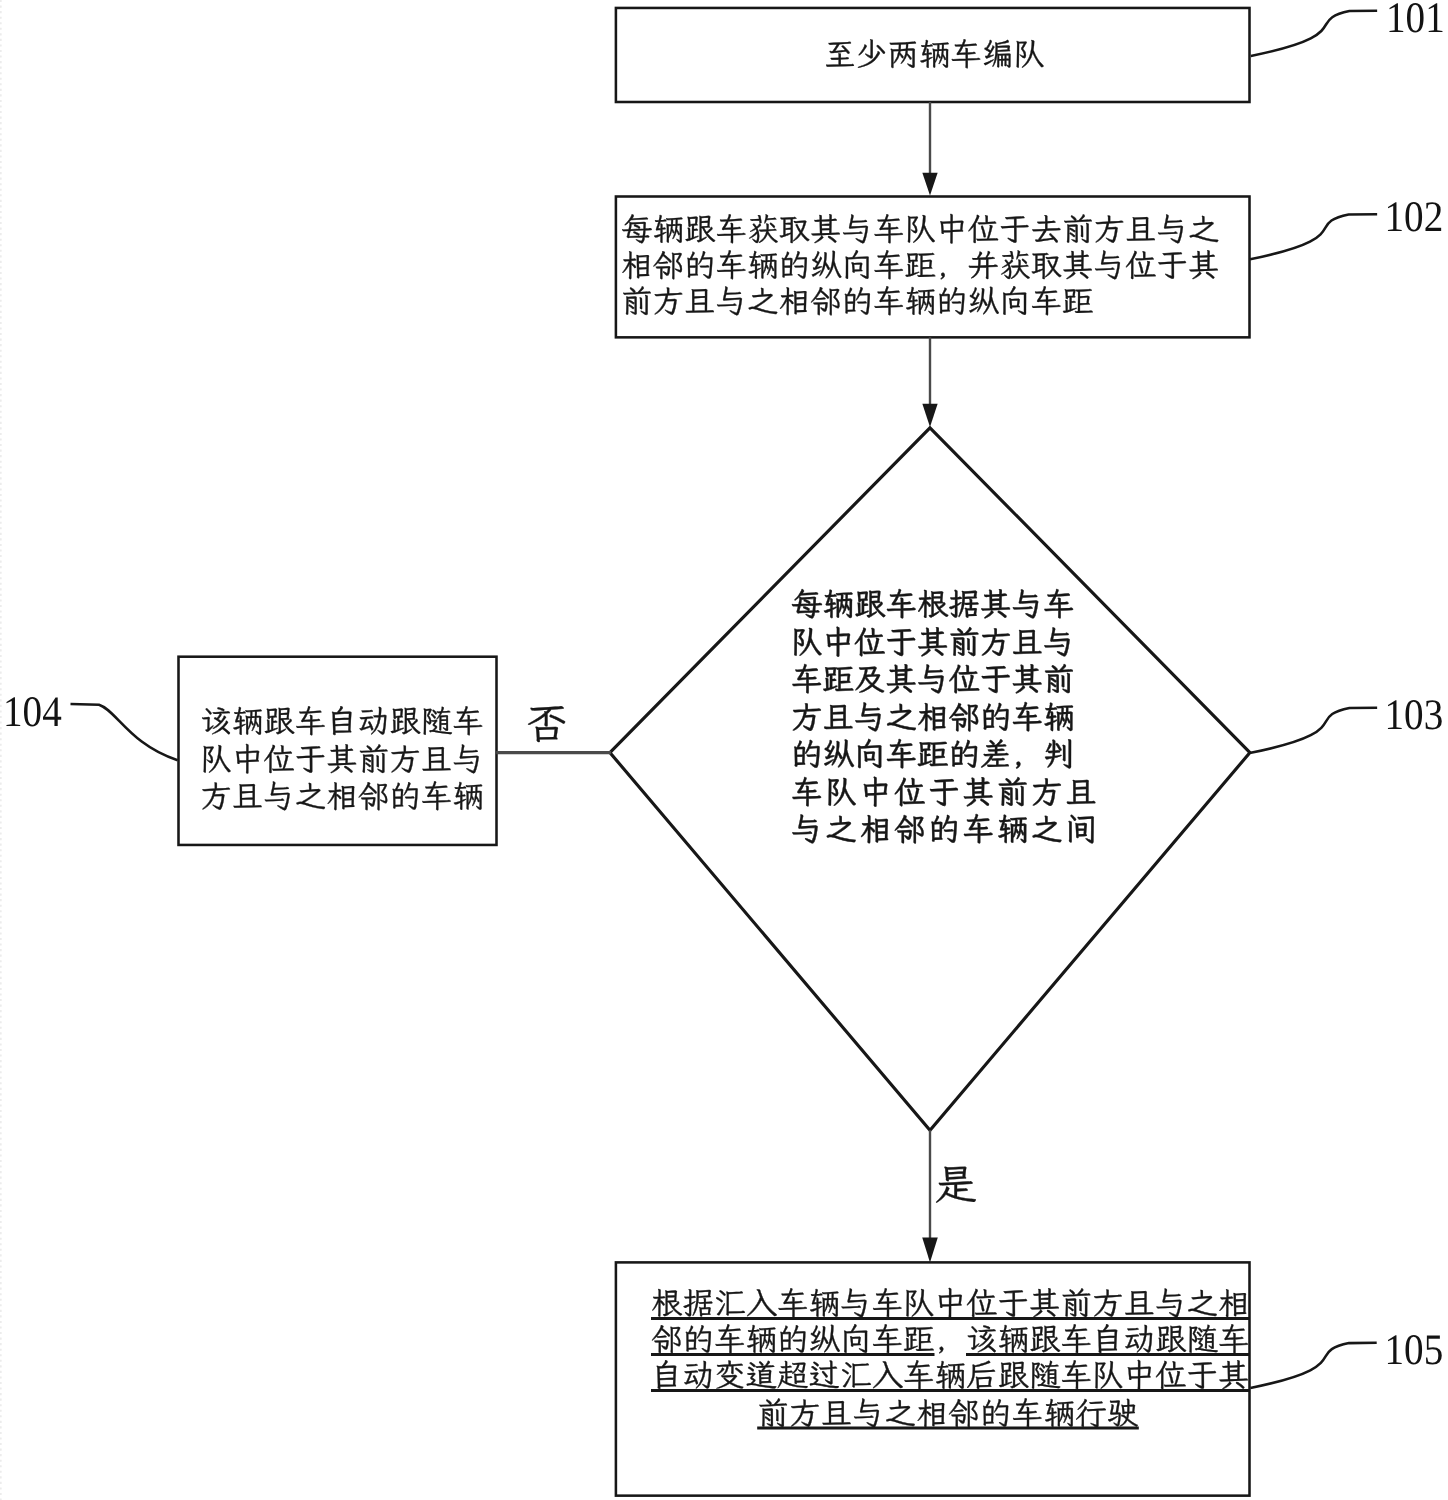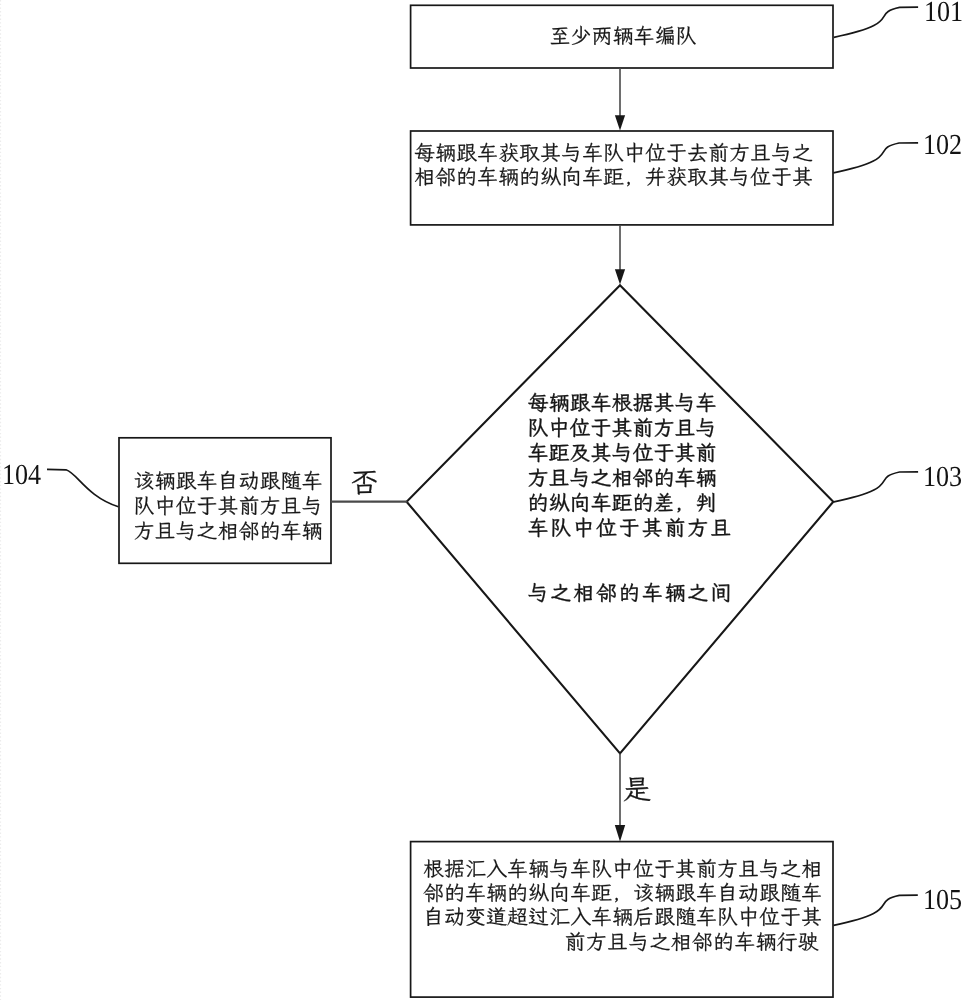--- a/index.html
+++ b/index.html
@@ -20,21 +20,21 @@
        -webkit-text-stroke:0.22px #171717;}
   .num{position:absolute;font-family:"Liberation Serif","DejaVu Serif",serif;
        color:#131313;font-size:29px;line-height:29px;
        transform:scaleX(0.9);transform-origin:left top;}
 
   
   .t101{left:411.8px;top:22.5px;width:422.5px;text-align:center;}
   .t102{left:414px;top:139.6px;}
   .t103{left:527.4px;top:389.5px;line-height:25px;font-weight:bold;}
   .t104{left:133.5px;top:467.5px;line-height:25px;}
-  .t105{left:423px;top:855.8px;width:396px;}
+  .t105{left:434px;top:855.8px;width:396px;text-decoration:underline;}
 
   .lbl-no{left:350.3px;top:469px;}
   .lbl-yes{left:622.6px;top:776px;}
 
   .n101{left:923.5px;top:-1.8px;}
   .n102{left:923.2px;top:131.2px;}
   .n103{left:923.2px;top:462.6px;}
   .n104{left:1.5px;top:461px;}
   .n105{left:923.2px;top:886px;}
 </style>
@@ -72,40 +72,41 @@
     <path d="M 118.4 506.8 C 86.5 496.4 77.4 473.3 66.0 469.8 L 47.0 469.4" fill="none" stroke="#171717" stroke-width="1.7"></path>
     <path d="M 833.6 925.3 C 904.3 910.8 869.4 901.6 899.3 895.4 L 917.8 895.2" fill="none" stroke="#171717" stroke-width="1.7"></path>
   </svg>
 
   <div class="tblock t101">
       <div class="ln ln0">至少两辆车编队</div>
     </div>
   <div class="tblock t102">
       <div class="ln ln0">每辆跟车获取其与车队中位于去前方且与之</div>
       <div class="ln ln1">相邻的车辆的纵向车距<span class="cma">,</span>并获取其与位于其</div>
+      <div class="ln ln2">前方且与之相邻的车辆的纵向车距</div>
     </div>
   <div class="tblock t103">
       <div class="ln ln0">每辆跟车根据其与车</div>
       <div class="ln ln1">队中位于其前方且与</div>
       <div class="ln ln3">车距及其与位于其前</div>
       <div class="ln ln4">方且与之相邻的车辆</div>
       <div class="ln ln5">的纵向车距的差<span class="cma">,</span>判</div>
       <div class="ln ln7" style="letter-spacing: 1.85px; text-align: center;">车队中位于其前方且</div>
-      <div class="ln ln8" style="letter-spacing: 1.85px; margin-top: 40px;">与之相邻的车辆之间</div>
+      <div class="ln ln8" style="letter-spacing: 1.85px;">与之相邻的车辆之间</div>
     </div>
   <div class="tblock t104">
       <div class="ln ln0">该辆跟车自动跟随车</div>
       <div class="ln ln1">队中位于其前方且与</div>
       <div class="ln ln2">方且与之相邻的车辆</div>
     </div>
   <div class="tblock t105">
       <div class="ln ln0" style="text-align: left;">根据汇入车辆与车队中位于其前方且与之相</div>
       <div class="ln ln1" style="text-align: left;">邻的车辆的纵向车距<span class="cma">,</span>该辆跟车自动跟随车</div>
       <div class="ln ln3" style="text-align: right;">自动变道超过汇入车辆后跟随车队中位于其</div>
-      <div class="ln ln4" style="letter-spacing: 0.2px; text-align: right;">前方且与之相邻的车辆行驶</div>
+      <div class="ln ln4" style="letter-spacing: 0.2px; text-align: center;">前方且与之相邻的车辆行驶</div>
     </div>
 
   <div class="lbl lbl-no">否</div>
   <div class="lbl lbl-yes">是</div>
 
   <div class="num n101">101</div>
   <div class="num n102">102</div>
   <div class="num n103">103</div>
   <div class="num n104">104</div>
   <div class="num n105">105</div>

